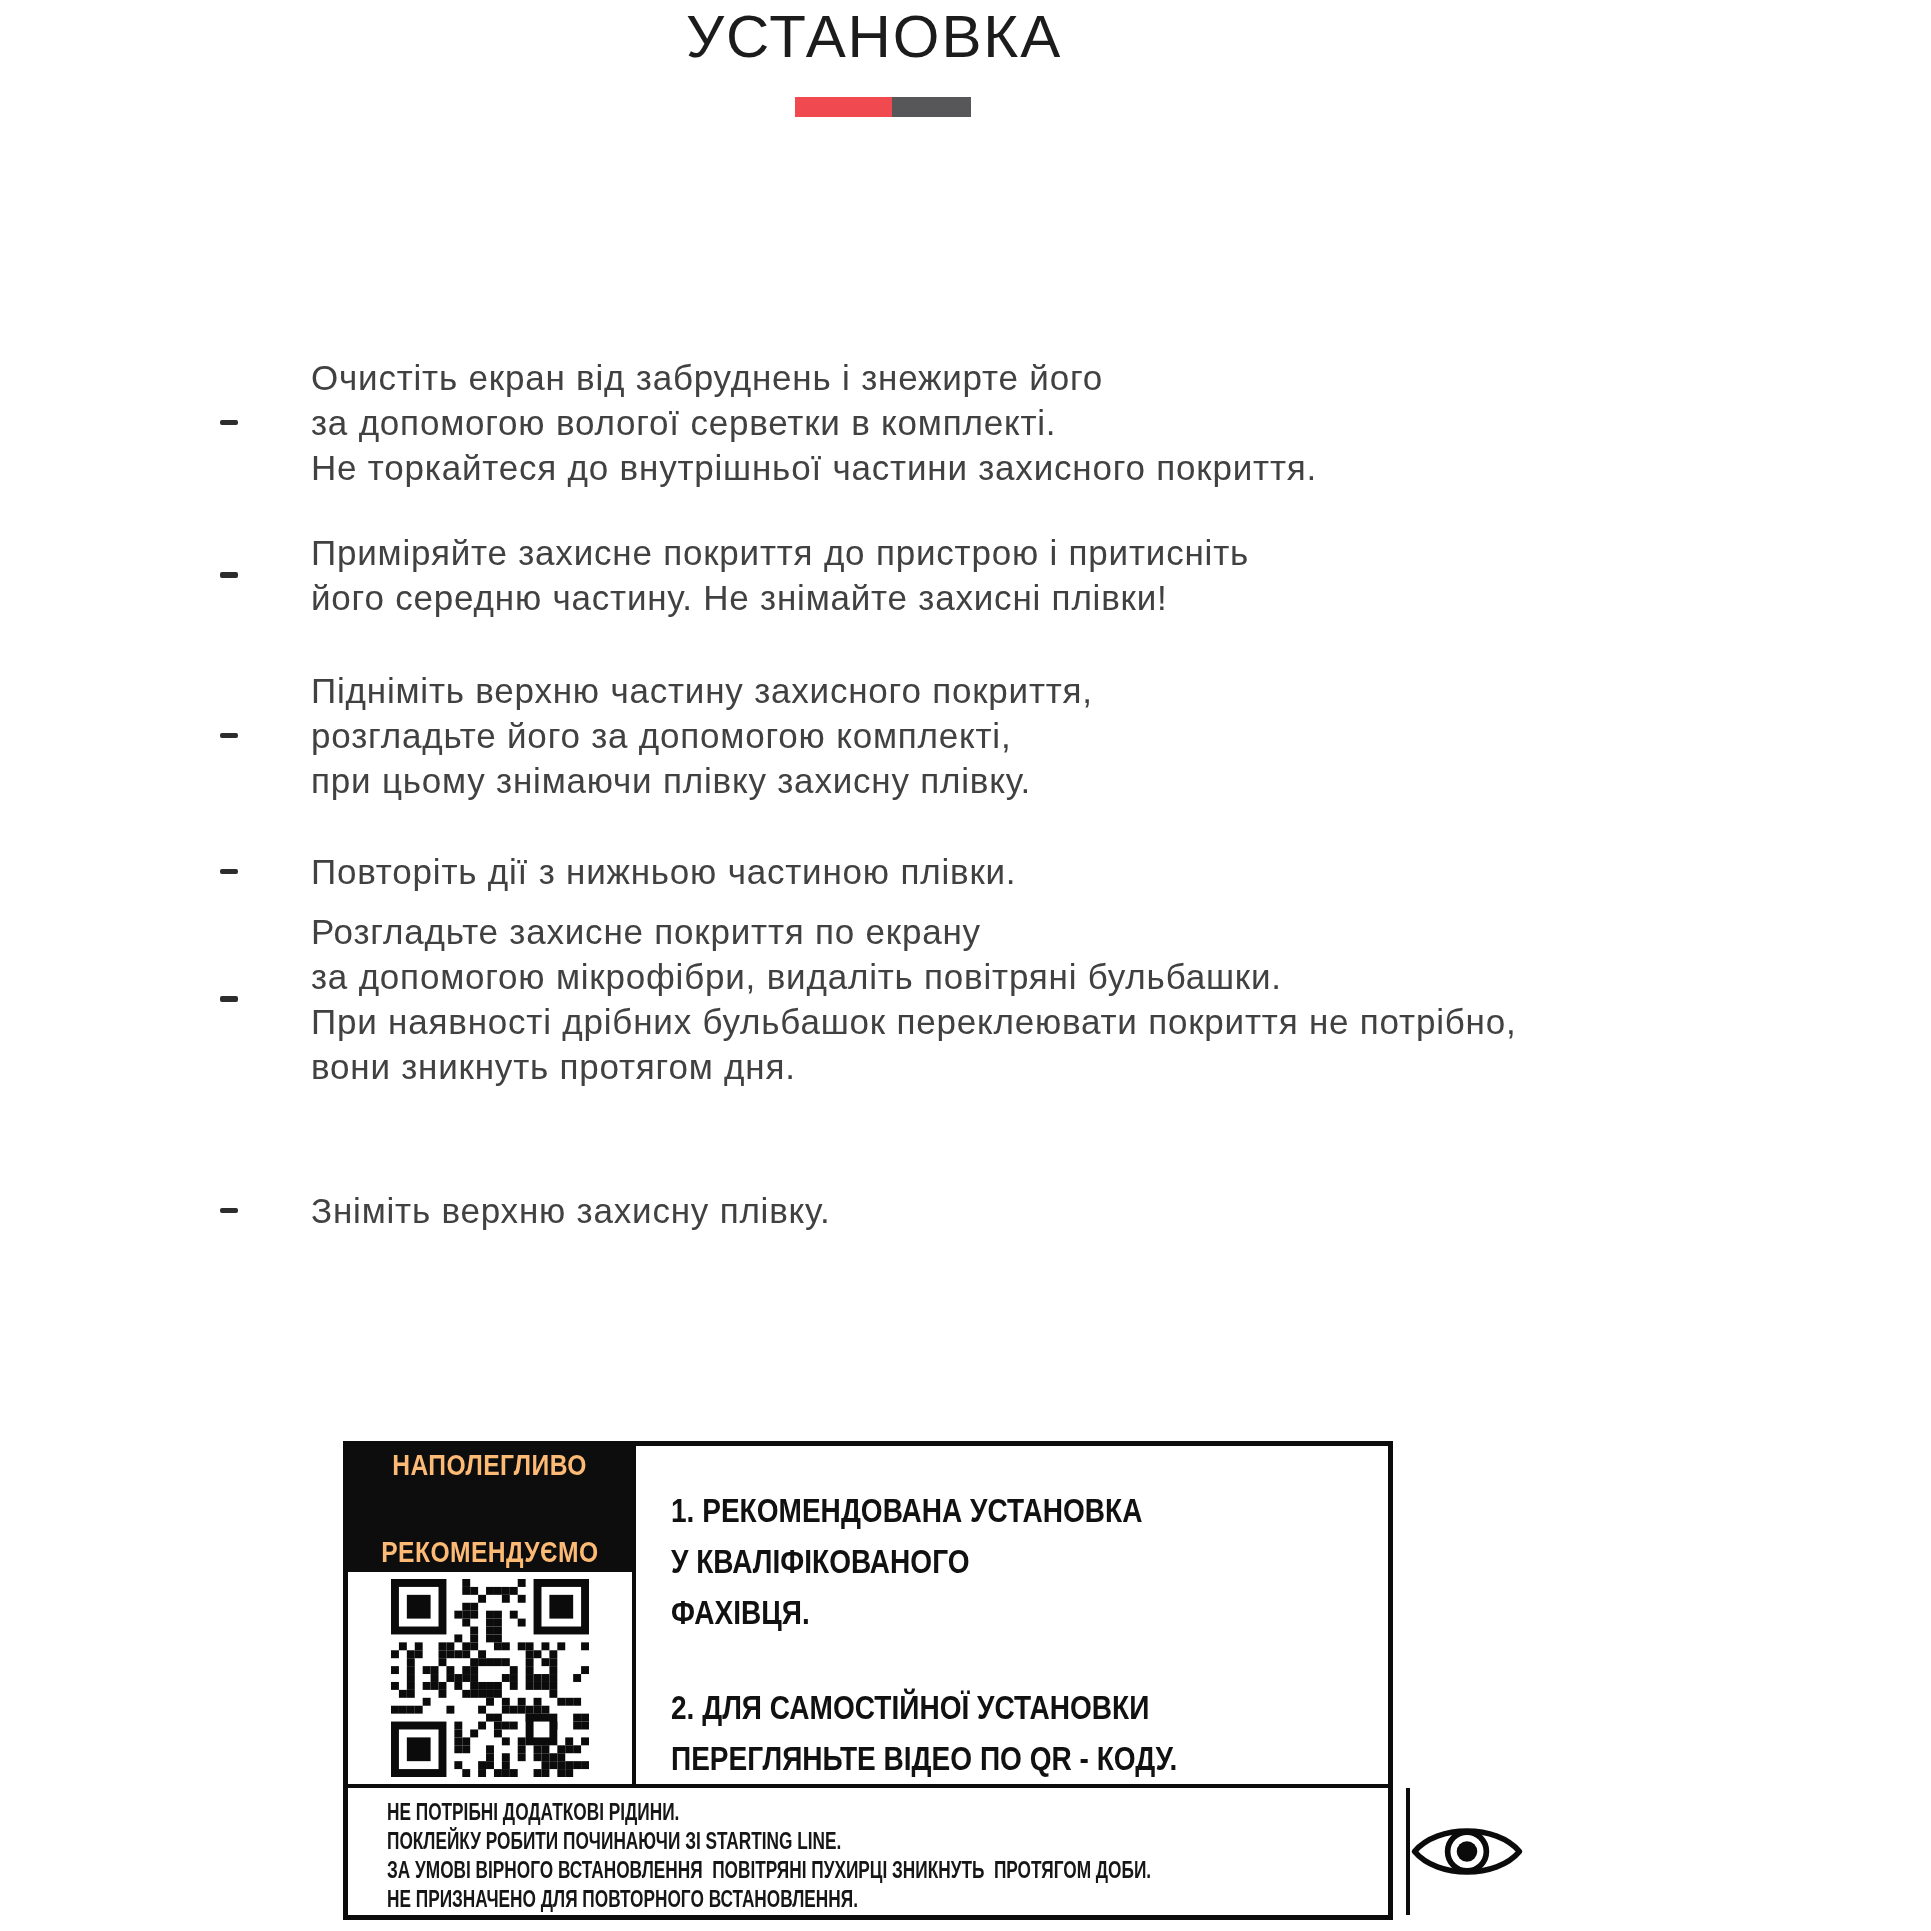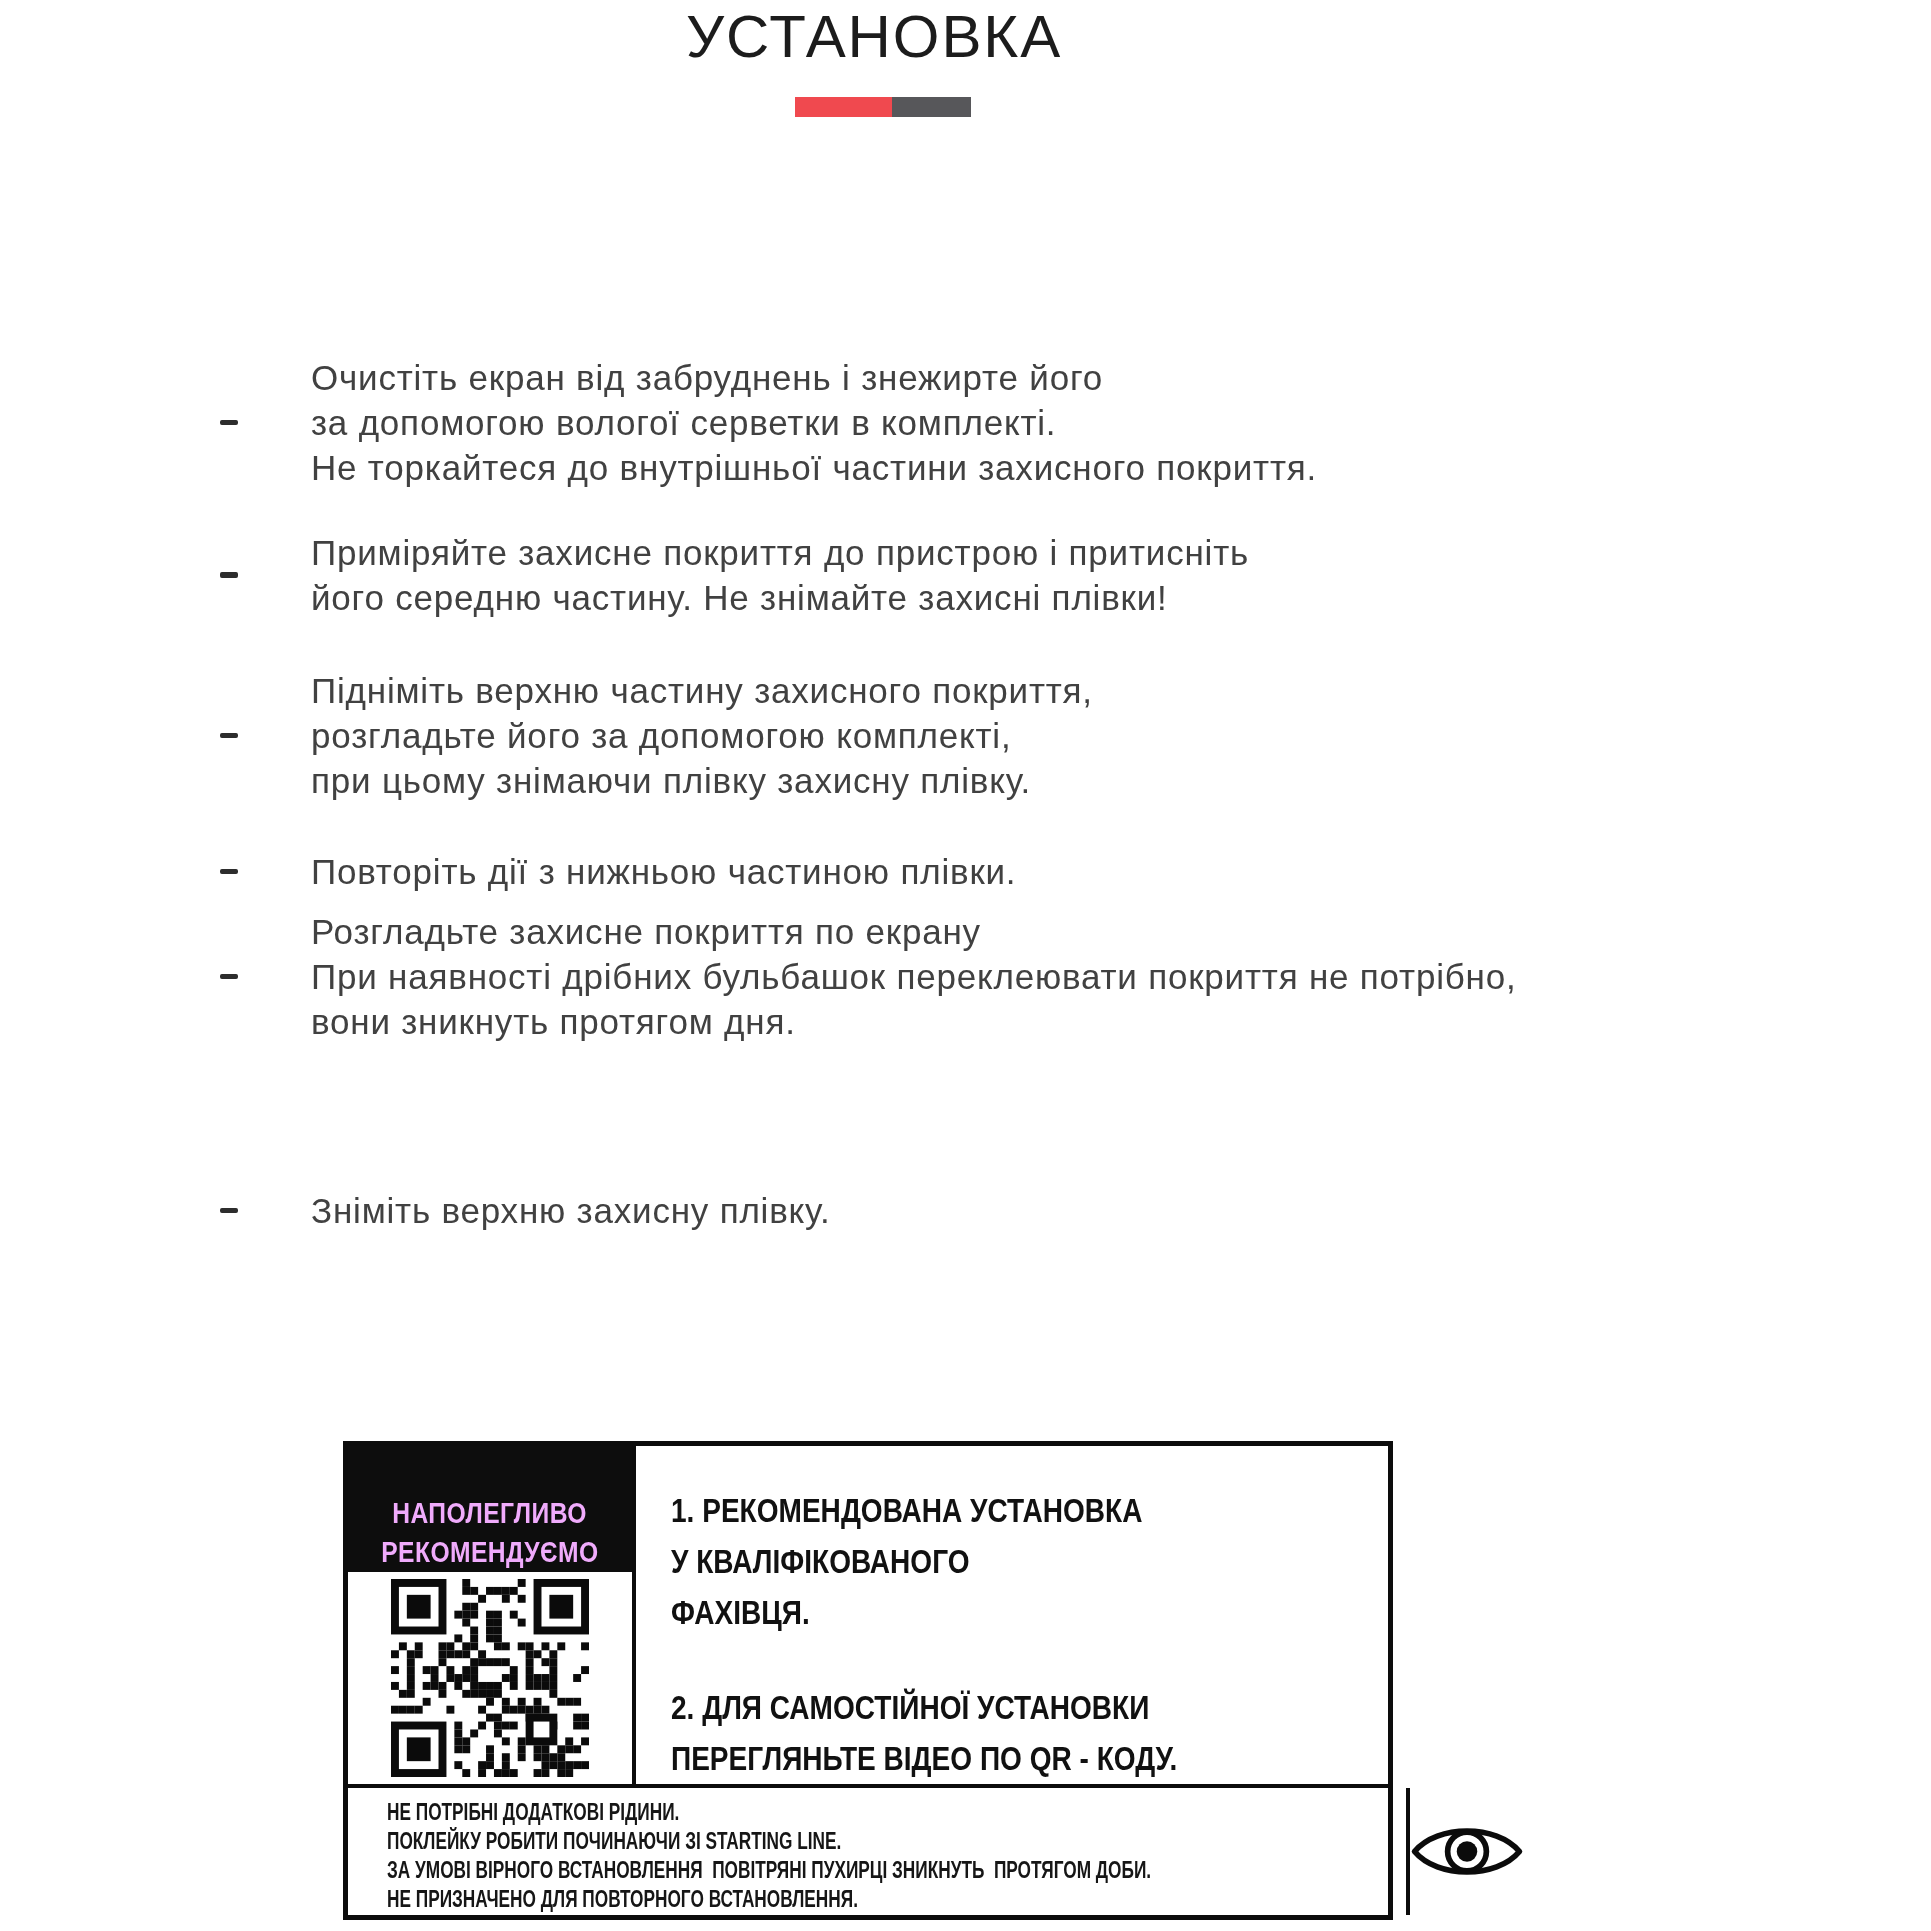--- a/index.html
+++ b/index.html
@@ -19,22 +19,22 @@
         background:#2d2d2d;border-radius:1.9px;}
   .step-line{font-size:35px;line-height:45px;color:#414141;letter-spacing:0.8px;white-space:nowrap;}
   #step-1{top:347px;} #step-2{top:522px;} #step-3{top:660px;}
   #step-4{top:841px;} #step-5{top:901px;} #step-6{top:1180px;}
 
   
   .box{position:absolute;left:343px;top:1441px;width:1050px;height:479px;
        border:5.8px solid #0c0c0c;box-sizing:border-box;display:flex;flex-direction:column;background:#fff;}
   .box-top{flex:1;display:flex;min-height:0;}
   .cell-left{width:284px;border-right:4.8px solid #0c0c0c;display:flex;flex-direction:column;}
-  .header-black{background:#0d0d0d;color:#f0abfc;height:126px;display:flex;
-                flex-direction:column;justify-content:flex-end;align-items:center;}
+  .header-black{background:#0d0d0d;color:#fdba74;height:126px;display:flex;
+                flex-direction:column;justify-content:space-between;align-items:center;}
   .header-line{font-size:29px;font-weight:bold;line-height:39px;letter-spacing:0.5px;
                transform:scaleX(0.85);white-space:nowrap;}
   .qr-wrap{flex:1;display:flex;align-items:center;justify-content:center;}
   svg.qr{width:198px;height:198px;}
   .cell-right{flex:1;padding:39px 0 0 35px;}
   .rec-item{margin-bottom:44px;}
   .item-line{font-size:33px;font-weight:bold;color:#111;line-height:51px;
              transform:scaleX(0.85);transform-origin:left center;white-space:nowrap;}
   .box-bottom{height:127px;border-top:4.8px solid #0c0c0c;display:flex;}
   .notes{flex:1;padding:9.7px 0 0 39px;}
@@ -77,20 +77,21 @@
   </div>
 
   <div class="step" id="step-4">
     <span class="dash"></span>
     <div class="step-line">Повторіть дії з нижньою частиною плівки.</div>
   </div>
 
   <div class="step" id="step-5">
     <span class="dash"></span>
     <div class="step-line">Розгладьте захисне покриття по екрану</div>
+    <div class="step-line">за допомогою мікрофібри, видаліть повітряні бульбашки.</div>
     <div class="step-line">При наявності дрібних бульбашок переклеювати покриття не потрібно,</div>
     <div class="step-line">вони зникнуть протягом дня.</div>
   </div>
 
   <div class="step" id="step-6">
     <span class="dash"></span>
     <div class="step-line">Зніміть верхню захисну плівку.</div>
   </div>
 
   <div class="box">

